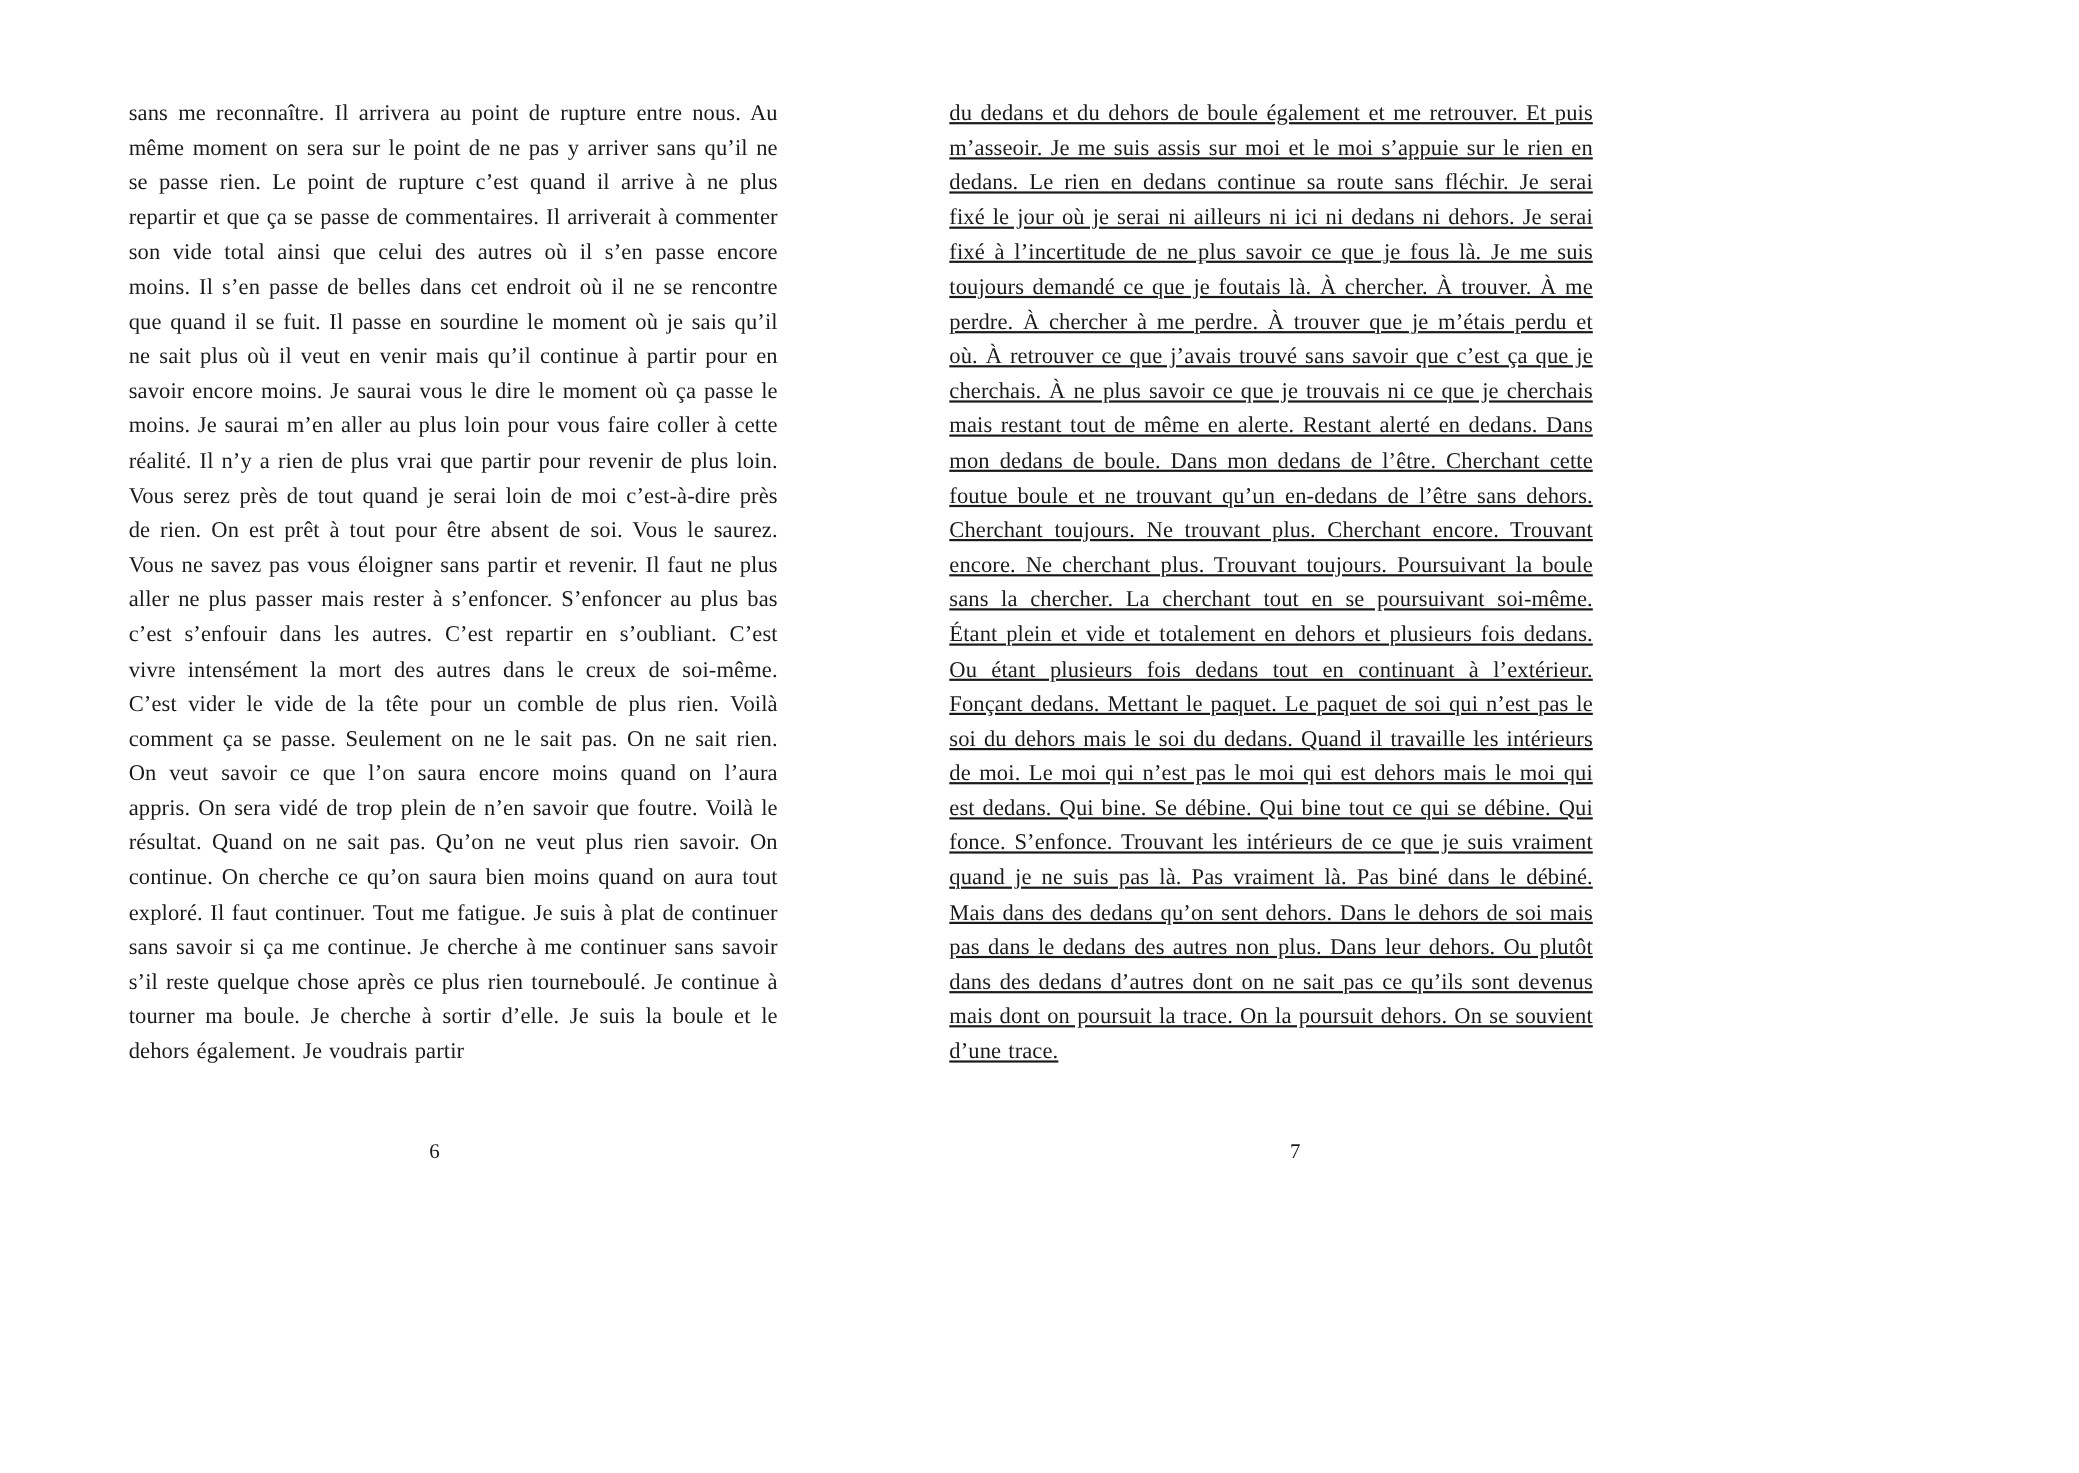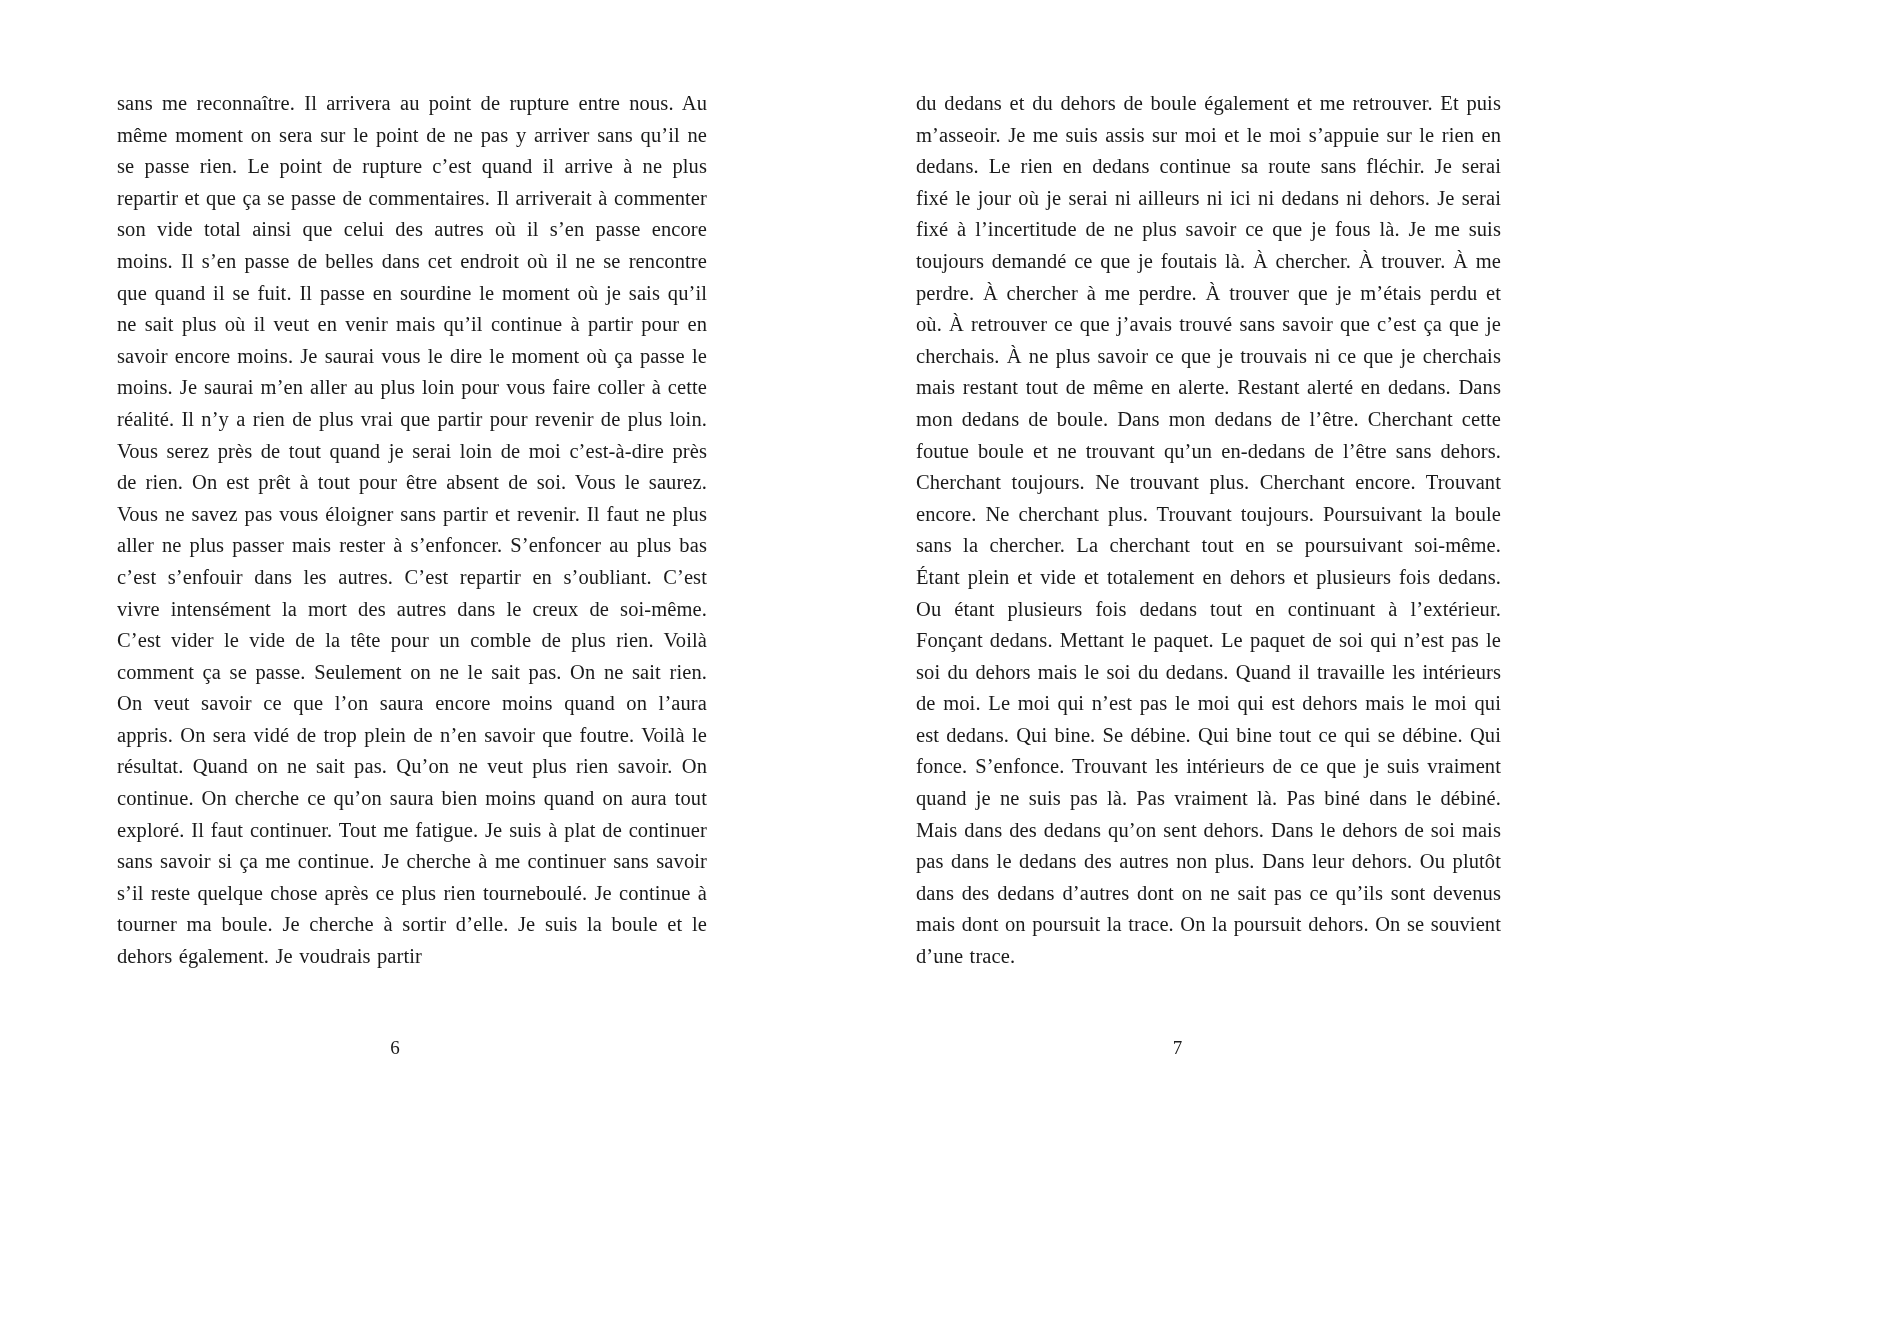--- a/index.html
+++ b/index.html
@@ -32,22 +32,23 @@
   }
   .text-col p {
     margin: 0;
   }
   #left-col {
     left: 100px;
     width: 590px;
     margin-left: 17px;
   }
   #right-col {
-    left: 916px;
+    left: 863px;
     width: 585px;
+    text-decoration: underline;
   }
   .page-number {
     position: absolute;
     top: 1036px;
     font-size: 19px;
     line-height: 24px;
     text-align: center;
     color: #1a1a1a;
   }
   #left-num {

